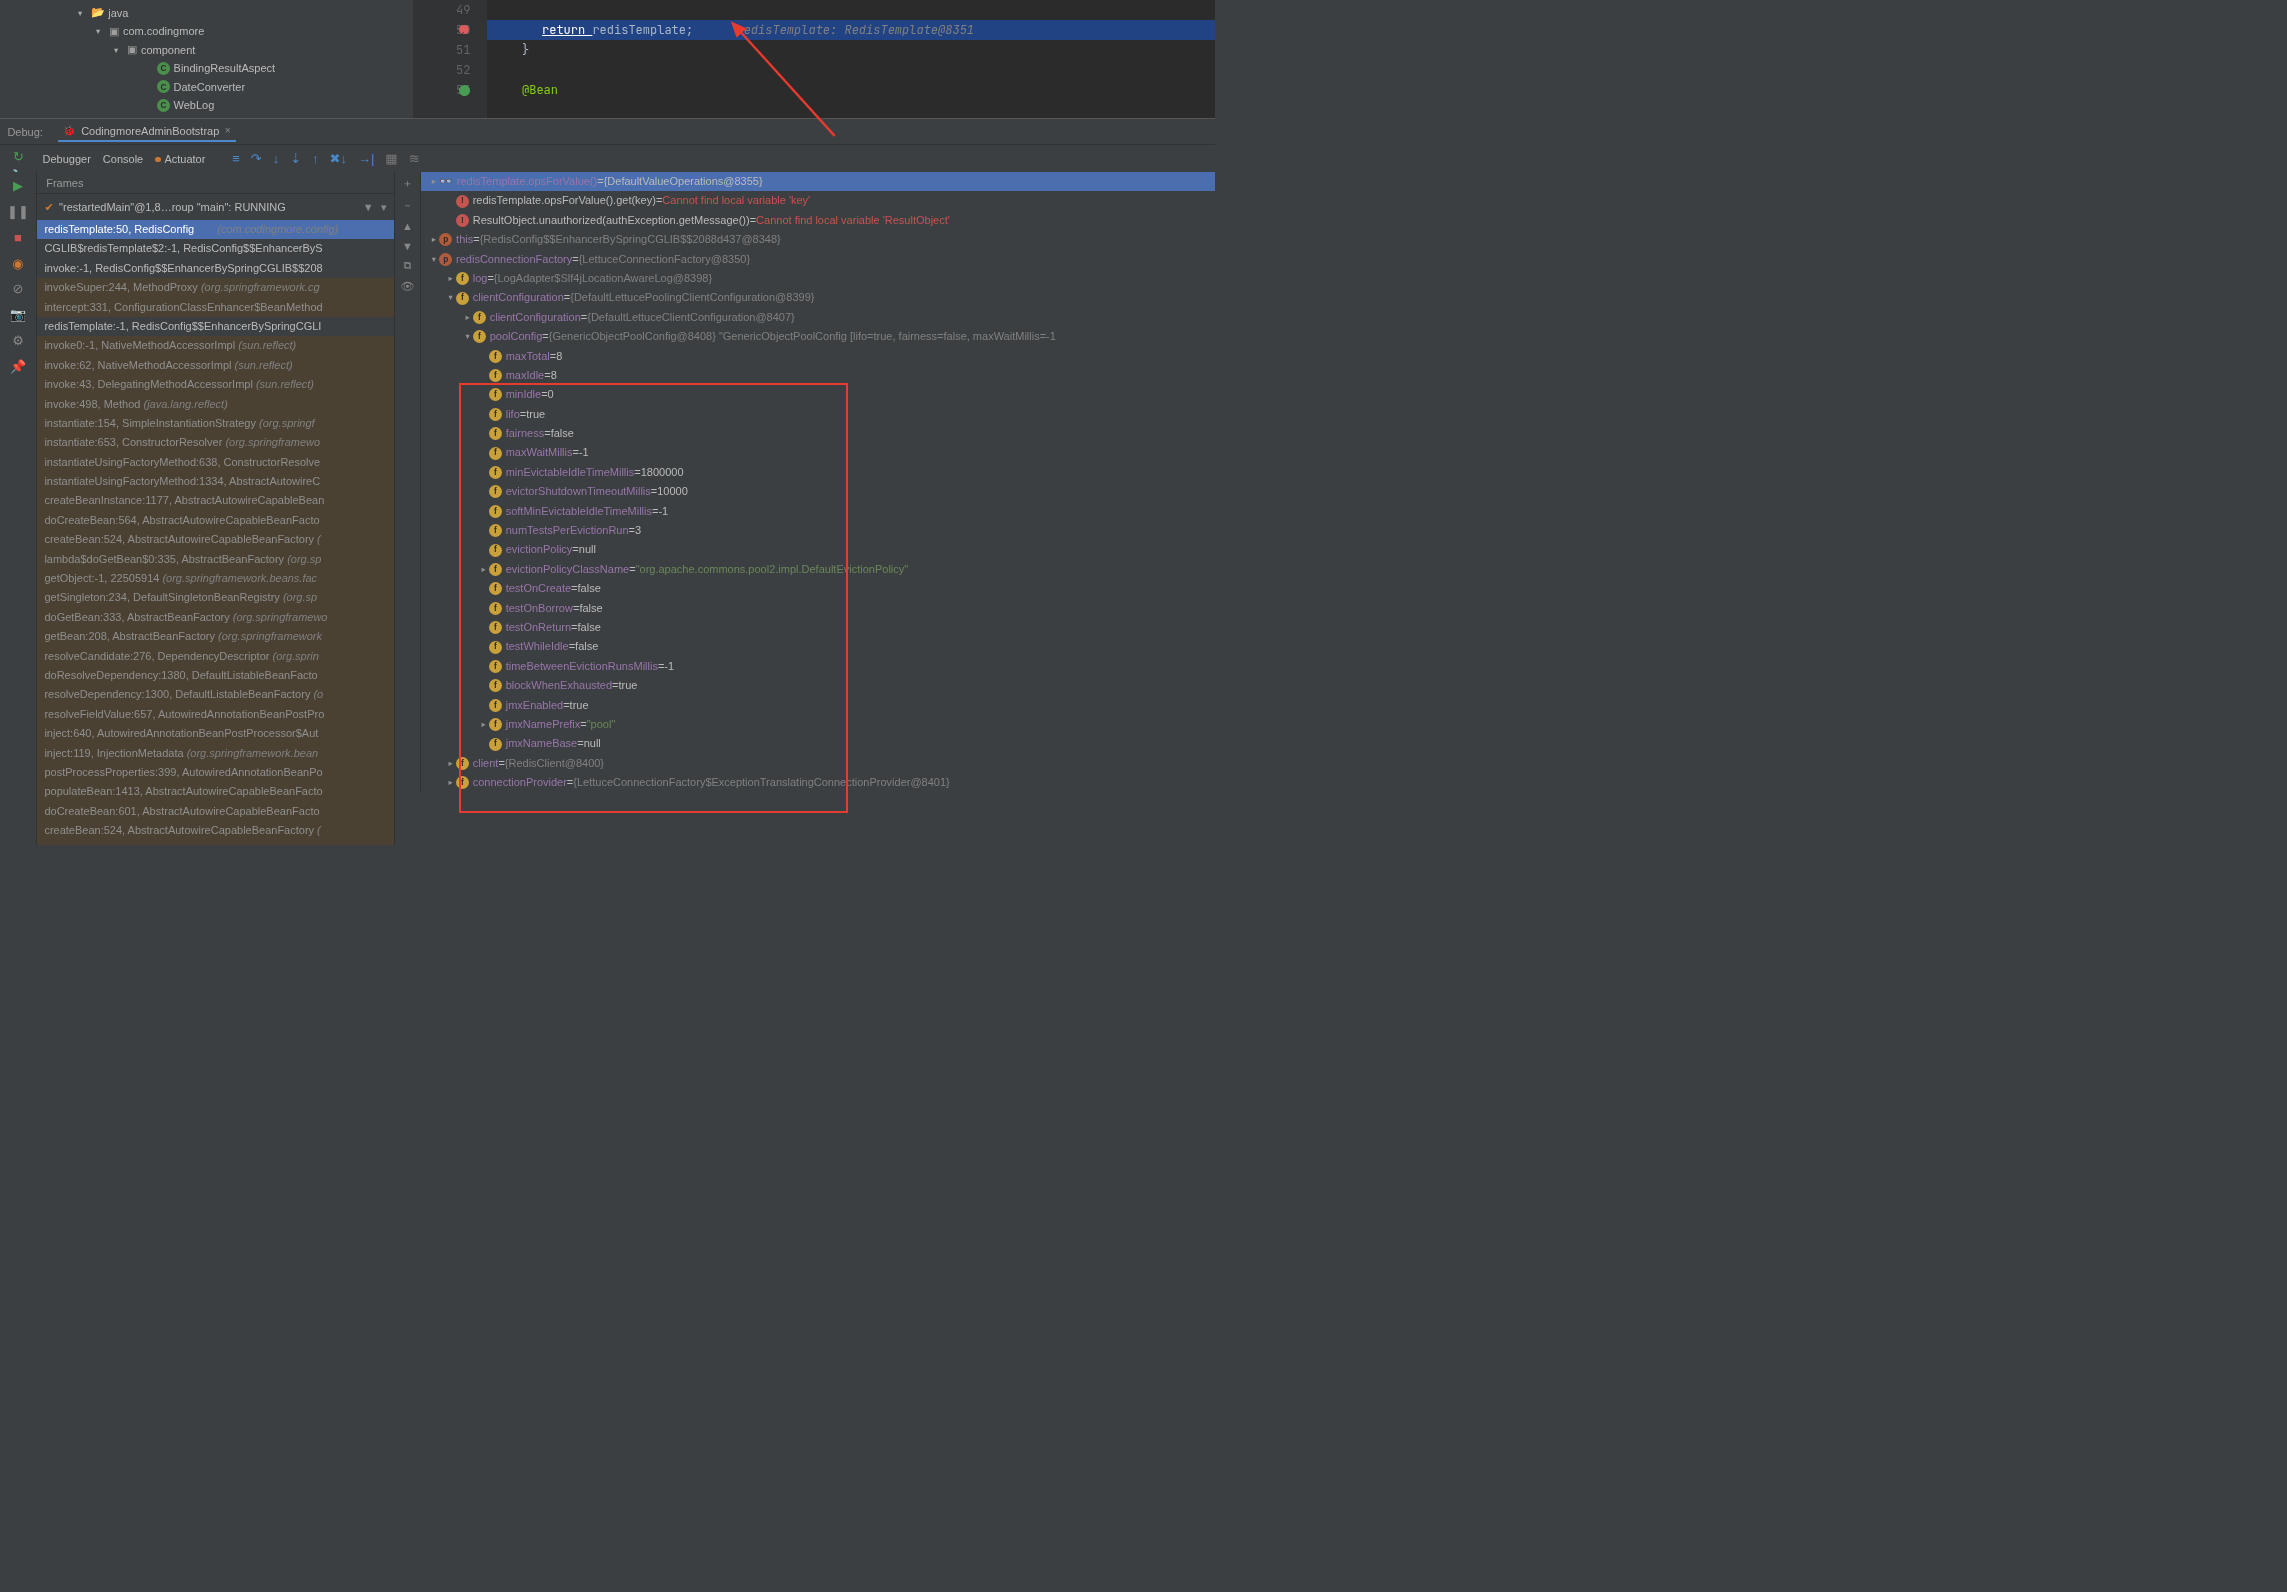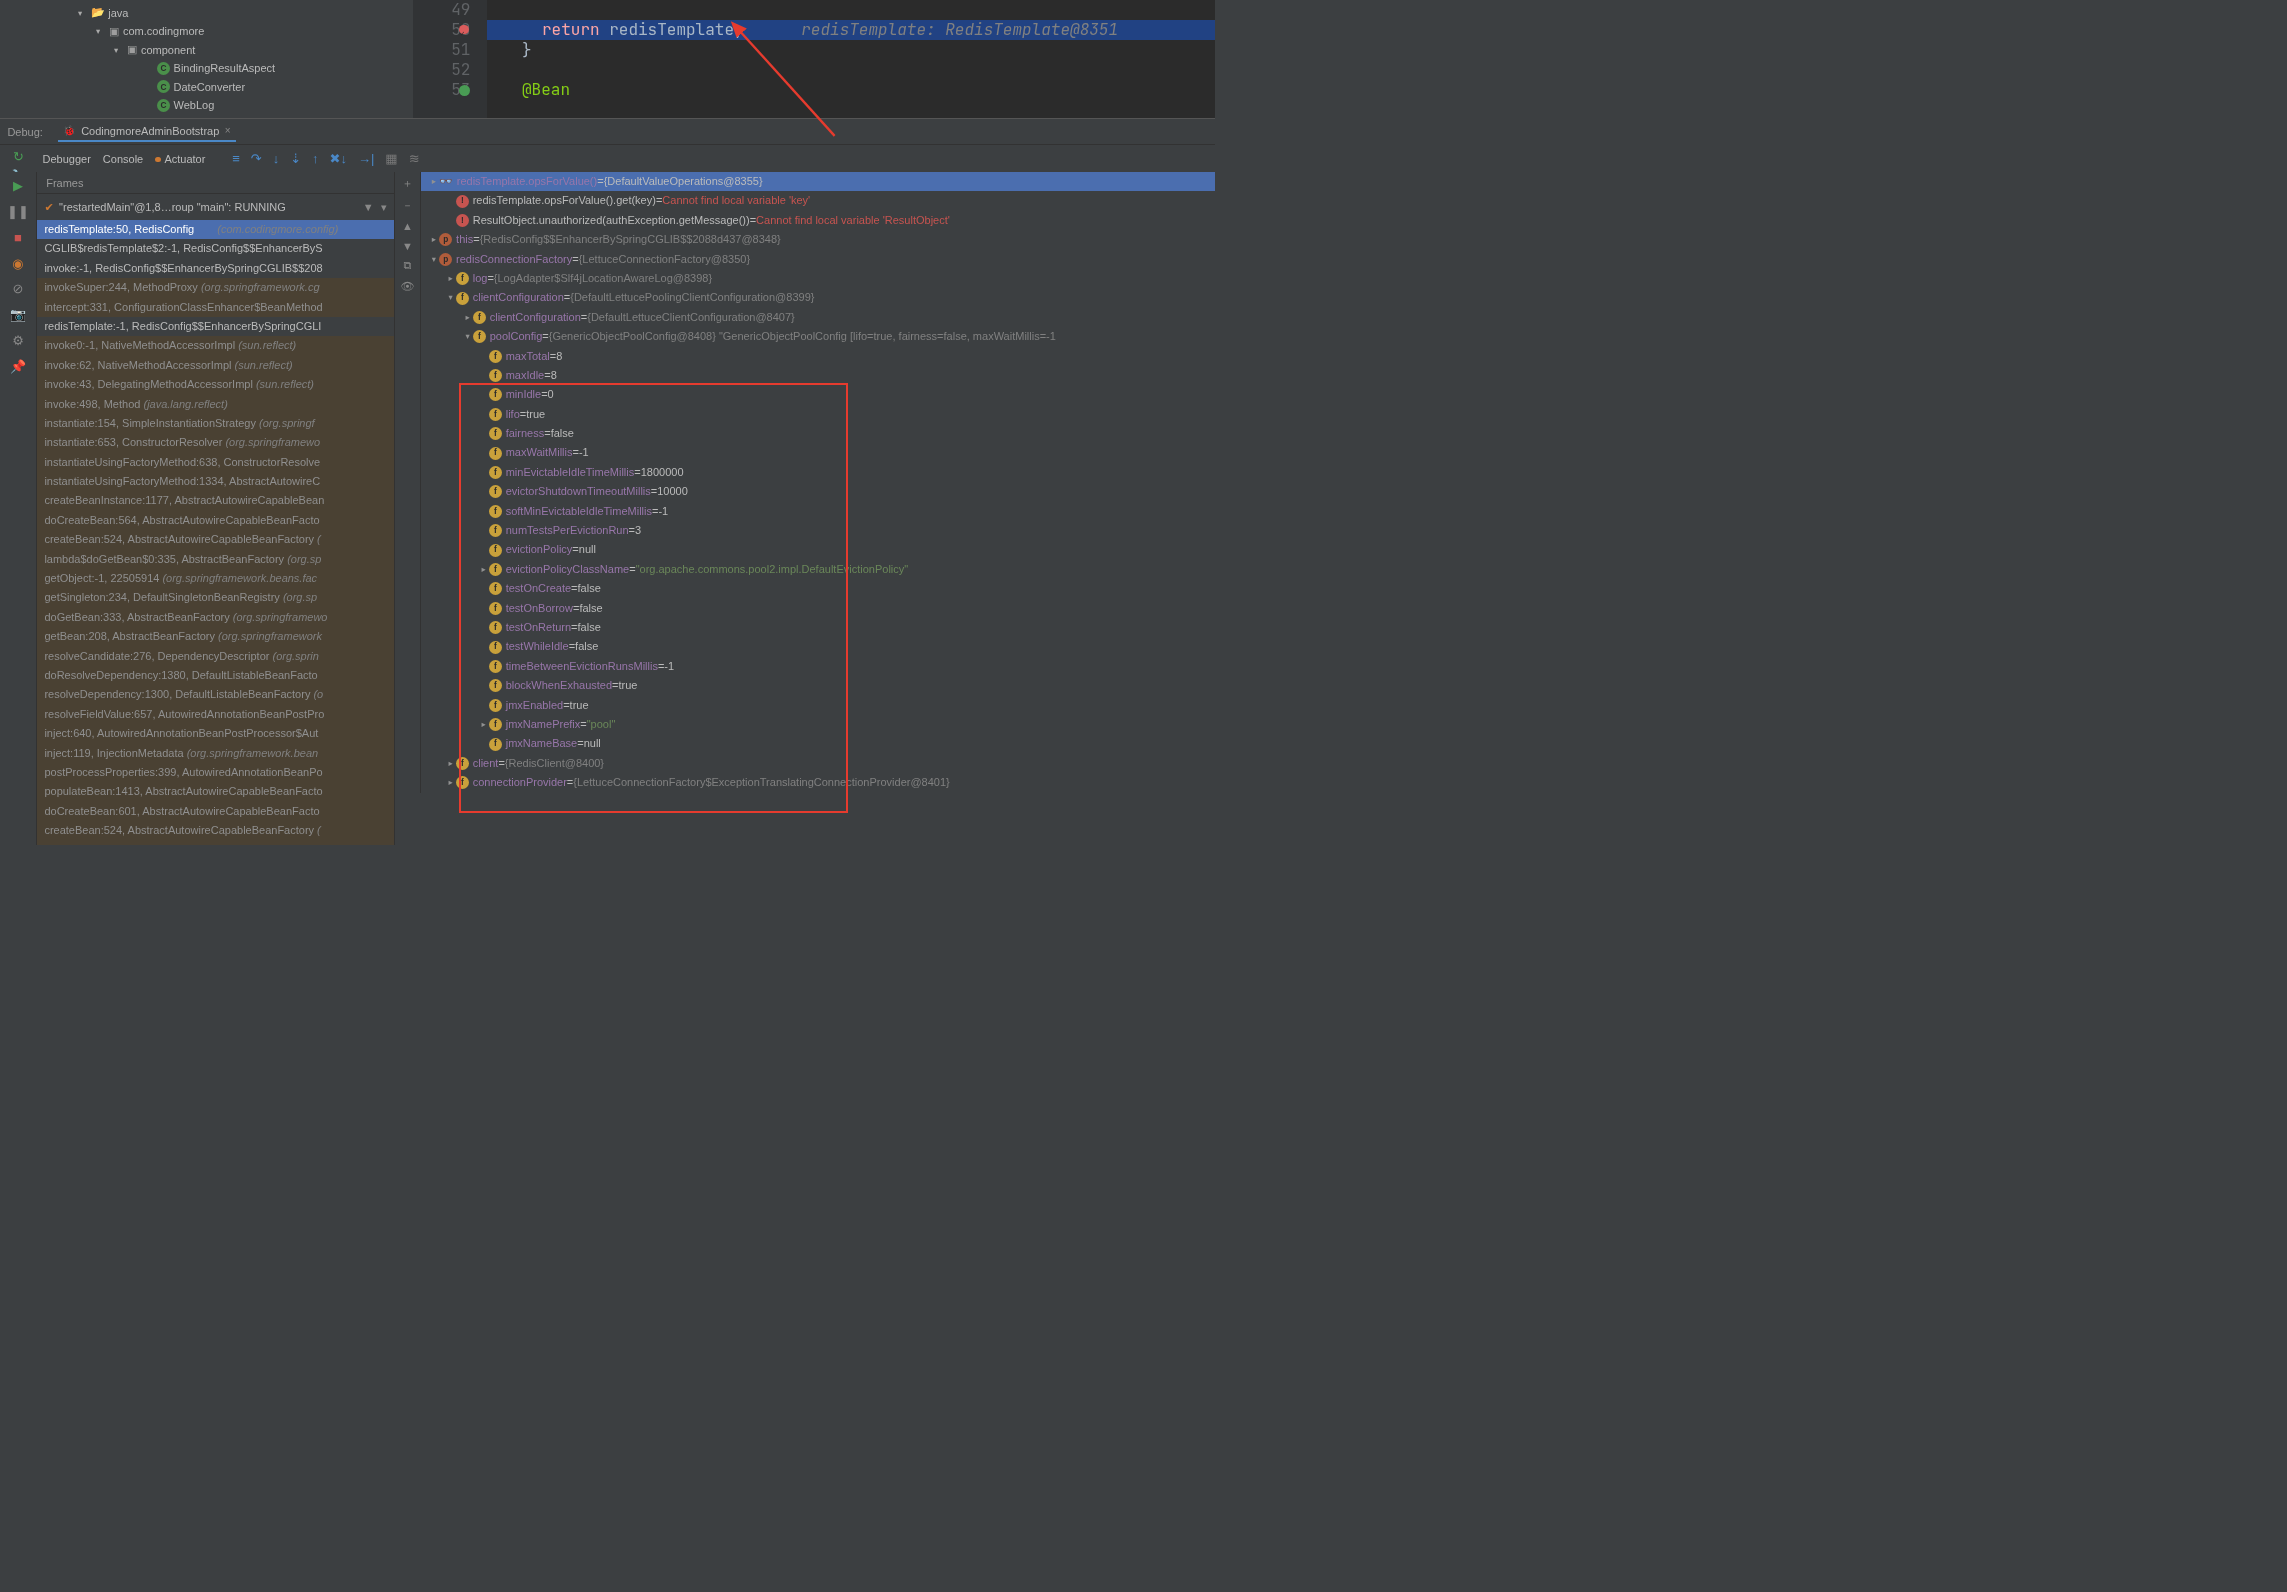--- a/index.html
+++ b/index.html
@@ -28,21 +28,21 @@
     align-items:center; justify-content:center; margin-right:3.7px;
   }
   .pkg-icon { color:#9e9e9e; margin-right:3.7px; }
   .tree-label { color:#bbbbbb; }
 
   .editor {
     flex: 1;
     background: #2b2b2b;
     display: flex;
     font-family: "JetBrains Mono","Consolas",monospace;
-    font-size: 16px;
+    font-size: 12px;
     overflow: hidden;
   }
   .gutter {
     width: 74px;
     background: #313335;
     color: #606366;
     text-align: right;
     padding-right: 16.6px;
   }
   .gut-row { height: 20px; line-height: 20px; position: relative; }
@@ -51,21 +51,21 @@
     background:#db5c5c;
   }
   .gut-row .bp.check::after { content:"✓"; color:#2b2b2b; font-size:7.4px; position:absolute; left:0.9px; top:-1.8px; }
   .gut-row .beanmark {
     position:absolute; right:0px; top:4.6px; width:11px; height:11px; border-radius:50%;
     background:#499c54;
   }
   .code { flex:1; }
   .code-row { height:20px; line-height:20px; padding-left:55px; white-space:pre; }
   .code-row.hl { background:#214283; }
-  .kw { color:#fca5a5; }
+  .kw { color:#ffffff;text-decoration:underline; }
   .ident { color:#a9b7c6; }
   .comment-inline { color:#808080; font-style:italic; }
   .ann { color:#84cc16; }
   .brace { color:#a9b7c6; }
 
   .debug-bar {
     height: 26px;
     background: #3c3f41;
     border-top: 0.9px solid #555;
     display: flex;

